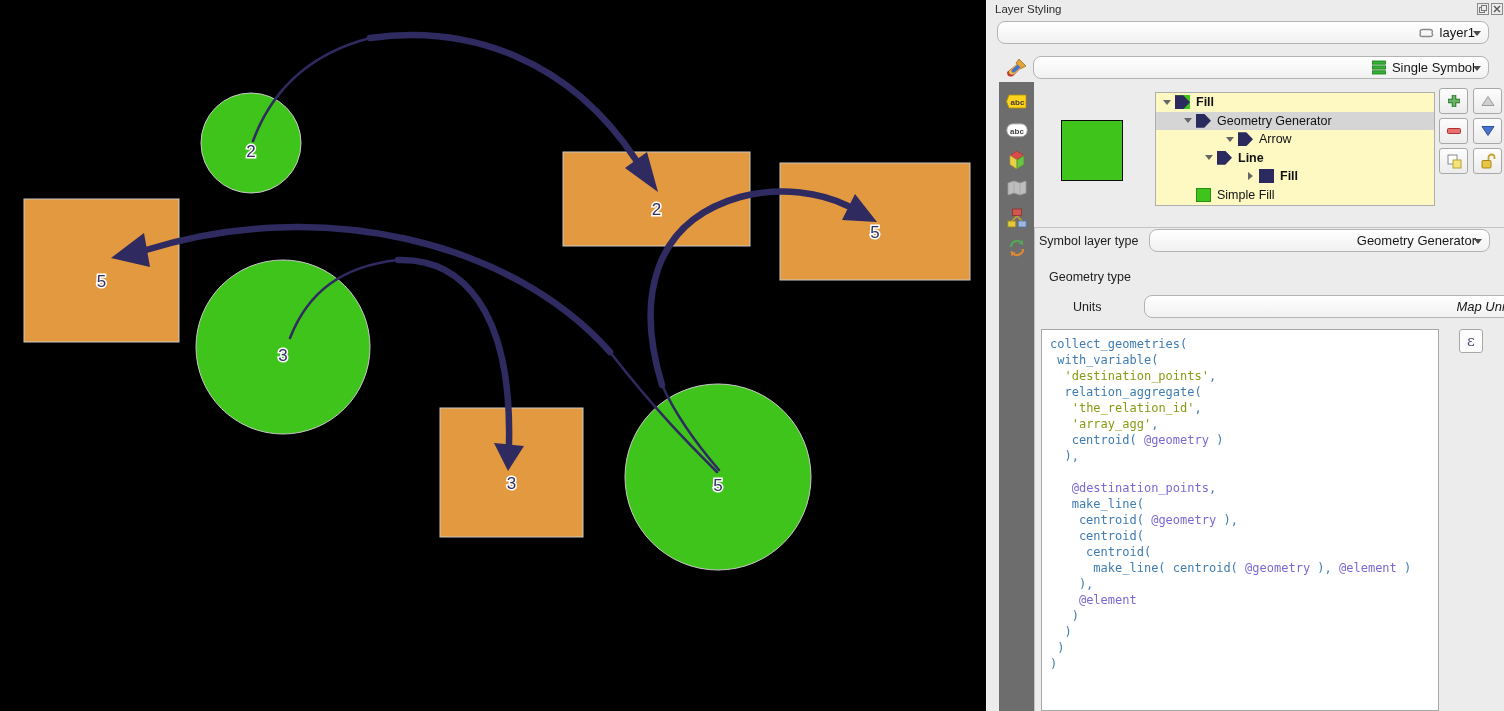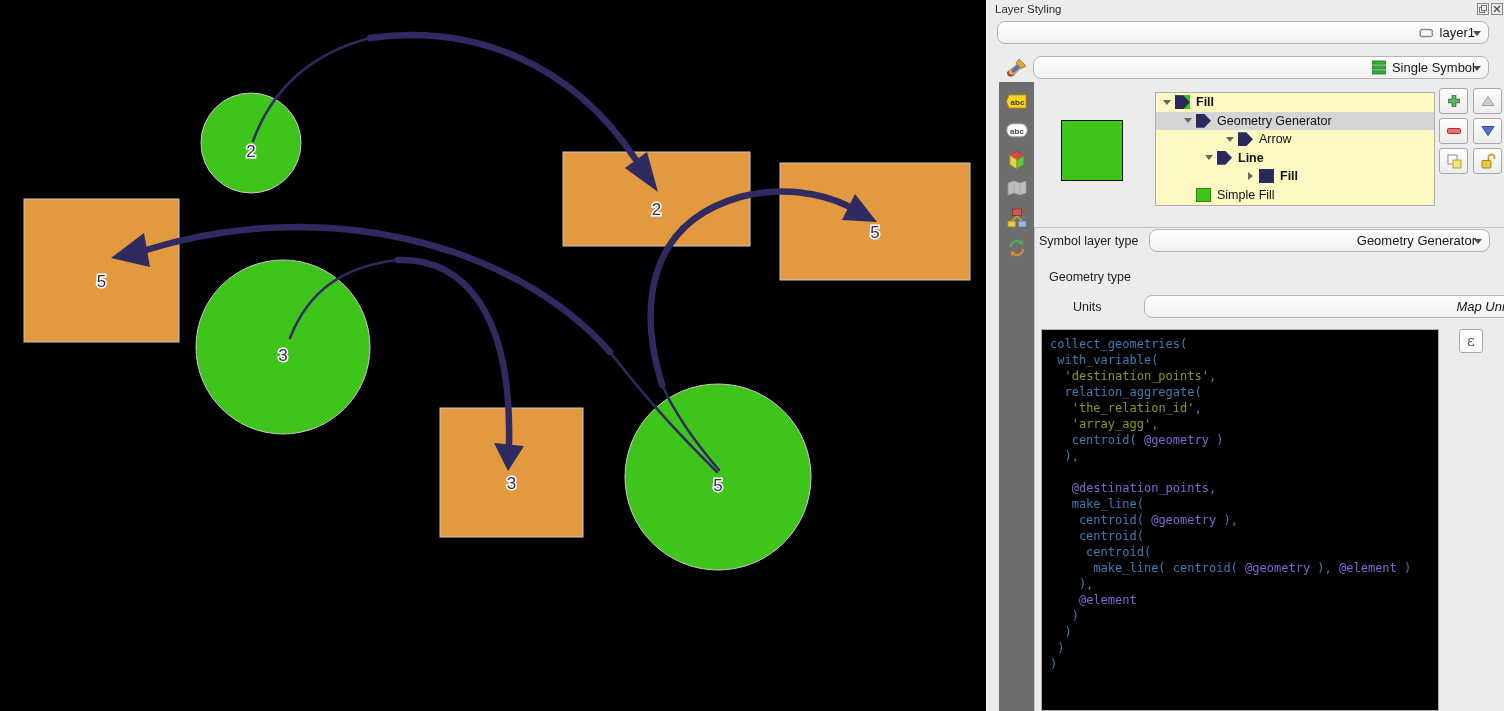--- a/index.html
+++ b/index.html
@@ -48,21 +48,21 @@
   .bold { font-weight:bold; }
 
   .sbtn { width:29px; height:26px; background:linear-gradient(#fdfdfd,#ececec);
     border:1px solid #a8a8a8; border-radius:3px; display:flex; align-items:center; justify-content:center; }
 
   .sep-h { left:47px; top:227px; width:471px; height:1px; background:#c3c3c3; }
   .sep-v { left:47px; top:227px; width:1px; height:484px; background:#c3c3c3; }
 
   .field-label { font-size:12.5px; color:#1c1c1c; white-space:nowrap; }
 
-  #expr-box { left:54px; top:329px; width:398px; height:382px; background:#000000;
+  #expr-box { left:54px; top:329px; width:398px; height:382px; background:#ffffff;
     border:1px solid #a8a8a8; overflow:hidden; padding:6px 0 0 8px; }
   .code-line { font-family:"DejaVu Sans Mono", monospace; font-size:12px; line-height:16px; white-space:pre; }
   .tk-f { color:#3e7cb1; } .tk-s { color:#8a9a10; } .tk-v { color:#7b68d4; }
   .tk-n { color:#d42b20; } .tk-p { color:#333; }
 
   #epsilon-btn { left:472px; top:329px; width:24px; height:24px; background:#fdfdfd;
     border:1px solid #a8a8a8; border-radius:3px; font-size:15px; color:#5a4a7a;
     display:flex; align-items:center; justify-content:center; font-family:"DejaVu Serif", serif; }
 </style>
 </head>

